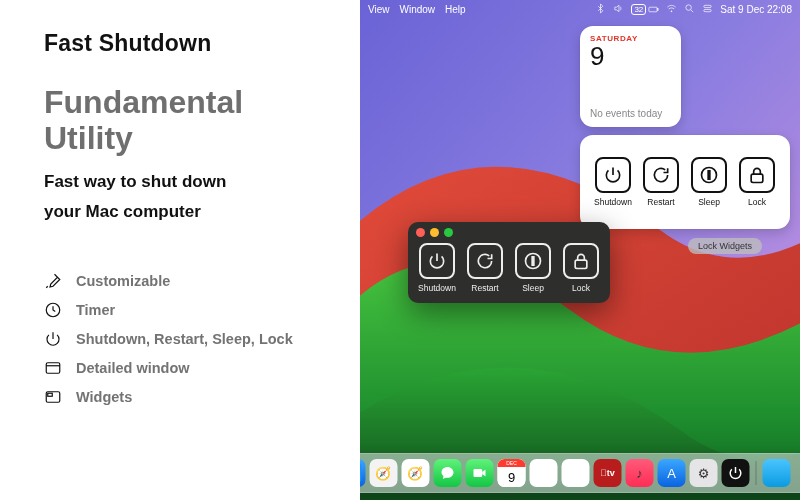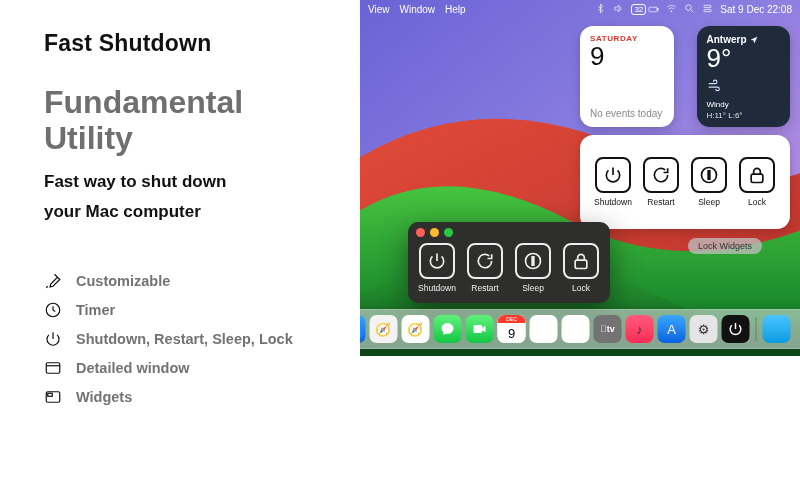--- a/index.html
+++ b/index.html
@@ -9,21 +9,21 @@
   .left { width: 360px; padding: 30px 24px 0 44px; color: #111; }
   .title { font-size: 23px; font-weight: 700; margin-bottom: 28px; letter-spacing: .2px; }
   .headline { font-size: 32px; line-height: 1.12; font-weight: 700; color: #6f6f6f; margin-bottom: 10px; }
   .subhead { font-size: 17px; font-weight: 700; line-height: 1.8; color: #111; }
   .features { margin-top: 44px; list-style: none; }
   .features li { display: flex; align-items: center; gap: 14px; font-size: 14.5px; font-weight: 600; color: #737373; margin-bottom: 11px; }
   .ficon { width: 18px; height: 18px; flex: 0 0 18px; display: flex; align-items: center; justify-content: center; }
   .ficon svg { width: 18px; height: 18px; stroke: #111; fill: none; stroke-width: 1.6; }
 
   
-  .right { width: 440px; height: 356px; position: relative; overflow: hidden; border-radius: 0; }
+  .right { width: 440px; height: 500px; position: relative; overflow: hidden; border-radius: 0; }
   .desktop-bg { position: absolute; inset: 0; }
   .desktop-bg svg { width: 100%; height: 100%; display: block; }
 
   
   .menubar { position: absolute; top: 0; left: 0; right: 0; height: 19px; display: flex; align-items: center; padding: 0 8px; color: #fff; font-size: 10px; font-weight: 500; gap: 10px; z-index: 5; }
   .menubar .status { margin-left: auto; display: flex; align-items: center; gap: 7px; }
   .status svg { width: 11px; height: 11px; stroke: #fff; fill: none; stroke-width: 1.5; }
   .status .battery { display:flex; align-items:center; gap:2px;}
   .status .txt { font-size: 10px; }
 
@@ -196,35 +196,20 @@
       </div>
     </div>
 
     <div class="wcluster">
       <div class="wrow">
         <div class="widget w-small">
           <div class="cal-day">SATURDAY</div>
           <div class="cal-num">9</div>
           <div class="cal-note">No events today</div>
         </div>
-        <div class="widget w-small w-dark">
-          <div class="wx-city">
-            <span>Antwerp</span>
-            <svg viewBox="0 0 24 24" style="width:8px;height:8px;stroke:#fff;fill:#fff;">
-                <path d="M3 11l18-8-8 18-2-8-8-2z"></path>
-              </svg>
-          </div>
-          <div class="wx-temp">9°</div>
-          <span class="wx-icon"><svg viewBox="0 0 24 24">
-                <path d="M3 8h11a3 3 0 1 0-3-3"></path>
-                <path d="M3 14h15a3 3 0 1 1-3 3"></path>
-              </svg></span>
-          <div class="wx-cond">Windy</div>
-          <div class="wx-hilo">H:11° L:6°</div>
-        </div>
       </div>
       <div class="widget w-wide">
         <div class="pw-grid" id="power-widget-grid">
             <div class="pw-item">
               <div class="pw-btn">
                 <svg viewBox="0 0 24 24">
                   <path d="M12 3v9"></path>
                   <path d="M6.5 6.5a8 8 0 1 0 11 0"></path>
                 </svg>
               </div>
@@ -332,21 +317,21 @@
           </svg>
         </div>
         <div class="dicon" style="background: rgb(255, 255, 255);">
           <div style="width:100%;height:100%;border-radius:7px;background:#fff;display:flex;flex-direction:column;">
             <div style="height:8px;background:#ff3b30;border-radius:7px 7px 0 0;font-size:5px;color:#fff;text-align:center;line-height:8px;">DEC</div>
             <div style="flex:1;display:flex;align-items:center;justify-content:center;font-size:13px;font-weight:500;">9</div>
           </div>
         </div>
         <div class="dicon" style="background: rgb(255, 255, 255);"></div>
         <div class="dicon" style="background: rgb(255, 255, 255);"></div>
-        <div class="dicon" style="background: #737373;">
+        <div class="dicon" style="background: #b91c1c;">
           <span style="color:#fff;font-size:9px;font-weight:700;">tv</span>
         </div>
         <div class="dicon" style="background: linear-gradient(rgb(255, 90, 122), rgb(255, 45, 85)); color: rgb(51, 51, 51); font-size: 13px;">♪</div>
         <div class="dicon" style="background: linear-gradient(rgb(58, 167, 255), rgb(10, 99, 224)); color: rgb(255, 255, 255); font-size: 13px;">A</div>
         <div class="dicon" style="background: rgb(229, 229, 231); color: rgb(51, 51, 51); font-size: 13px;">⚙</div>
         <div class="dicon" style="background: rgb(17, 17, 17);">
           <svg viewBox="0 0 24 24" style="width:16px;height:16px;stroke:#fff;fill:none;stroke-width:2.2;">
             <path d="M12 3v9"></path>
             <path d="M6.5 6.5a8 8 0 1 0 11 0"></path>
           </svg>

